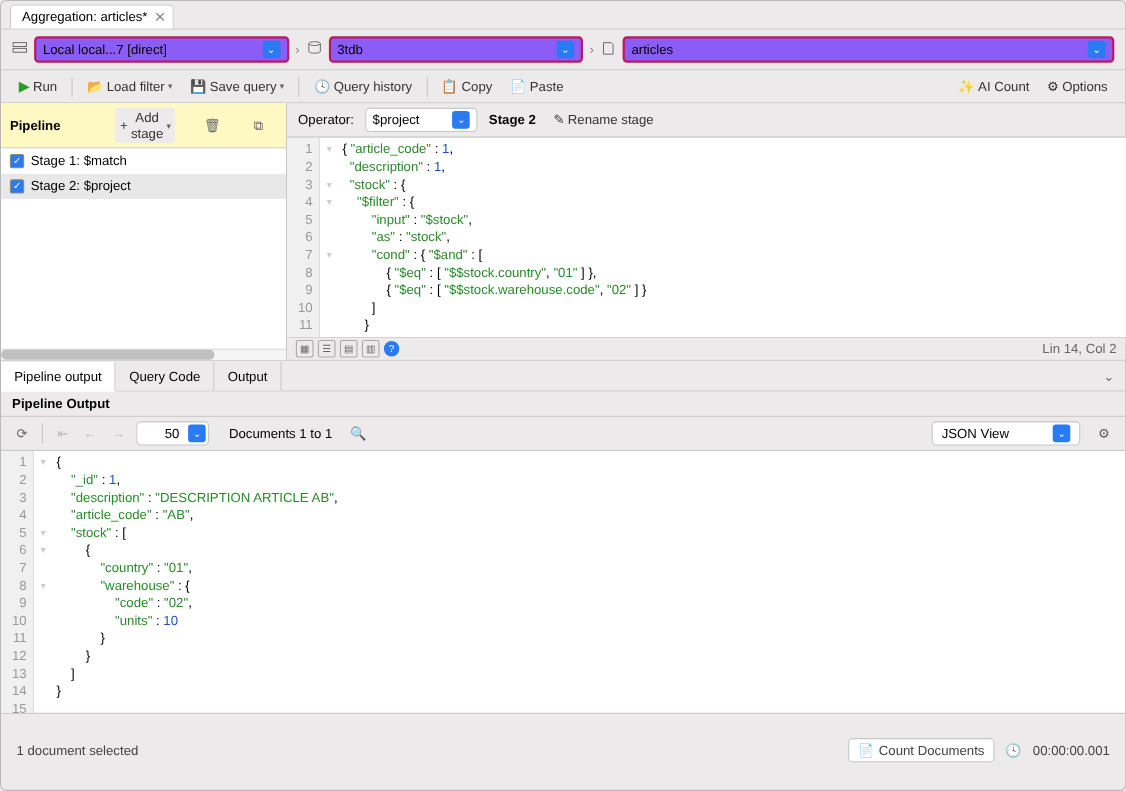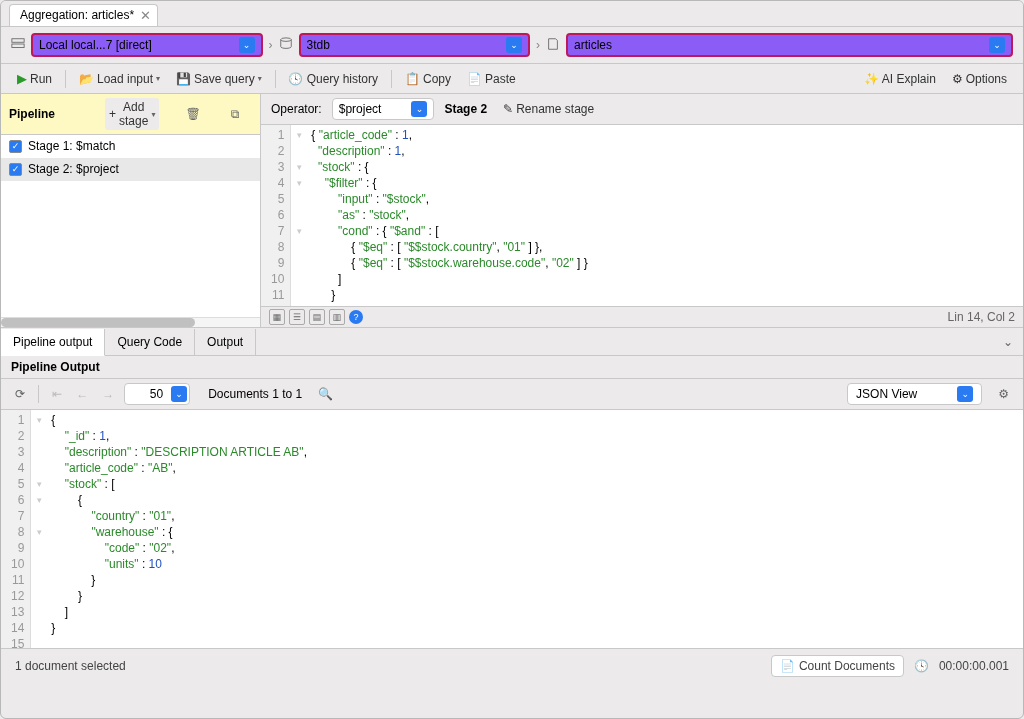--- a/index.html
+++ b/index.html
@@ -50,21 +50,21 @@
 .out-tab{padding:6px 12px;border-right:1px solid #c8c8c8;cursor:pointer;background:#eceaea}
 .out-tab.active{background:#fff;border-bottom:1px solid #fff;position:relative;top:1px}
 .out-dd{font-size:9px;color:#666;margin-left:3px}
 .out-collapse{margin-left:auto;padding:4px 10px;color:#666}
 .output-title{background:#eceaea;border-bottom:1px solid #c8c8c8;padding:4px 10px;font-weight:600}
 .output-toolbar{background:#eceaea;border-bottom:1px solid #c8c8c8;padding:4px 10px;display:flex;align-items:center;gap:6px}
 .page-input{background:#fff;border:1px solid #c8c8c8;border-radius:4px;padding:2px 6px;width:44px;text-align:right}
 .doc-range{color:#000000}
 .view-select{background:#fff;border:1px solid #c8c8c8;border-radius:4px;padding:2px 8px;display:flex;align-items:center;gap:40px;margin-left:auto}
 .output-editor{background:#fff;height:238px;display:flex;font-family:Menlo,Monaco,Consolas,monospace;font-size:12px;overflow:auto}
-.status-bar{background:#eceaea;border-top:1px solid #c8c8c8;padding:6px 14px;display:flex;align-items:center;color:#444}
+.status-bar{background:#eceaea;border-top:1px solid #c8c8c8;padding:22px 14px;display:flex;align-items:center;color:#444}
 .status-right{margin-left:auto;display:flex;align-items:center;gap:10px}
 .count-btn{border:1px solid #c8c8c8;border-radius:4px;padding:3px 8px;background:#fff;display:flex;align-items:center;gap:4px}
 svg{flex-shrink:0}
 </style>
 </head>
 <body>
 
 <div class="tab-bar">
   <div class="tab">
     <span>Aggregation: articles*</span>
@@ -107,21 +107,21 @@
 </div>
 
 <div class="toolbar">
   <button class="tb-btn">
     <span class="play-icon">▶</span>
     <span>Run</span>
   </button>
   <span class="tb-sep"></span>
   <button class="tb-btn">
     <span style="color:#d9a94b">📂</span>
-    <span>Load input</span>
+    <span>Load filter</span>
     <span style="font-size:8px;color:#666">▾</span>
   </button>
   <button class="tb-btn">
     <span style="color:#2a7af2">💾</span>
     <span>Save query</span>
     <span style="font-size:8px;color:#666">▾</span>
   </button>
   <span class="tb-sep"></span>
   <button class="tb-btn">
     <span>🕓</span>
@@ -132,21 +132,21 @@
     <span>📋</span>
     <span>Copy</span>
   </button>
   <button class="tb-btn">
     <span>📄</span>
     <span>Paste</span>
   </button>
   <span class="tb-spacer"></span>
   <button class="tb-btn">
     <span>✨</span>
-    <span>AI Explain</span>
+    <span>AI Count</span>
   </button>
   <button class="tb-btn">
     <span>⚙</span>
     <span>Options</span>
   </button>
 </div>
 
 <div class="main-split">
 
   <div class="pipeline-panel">

